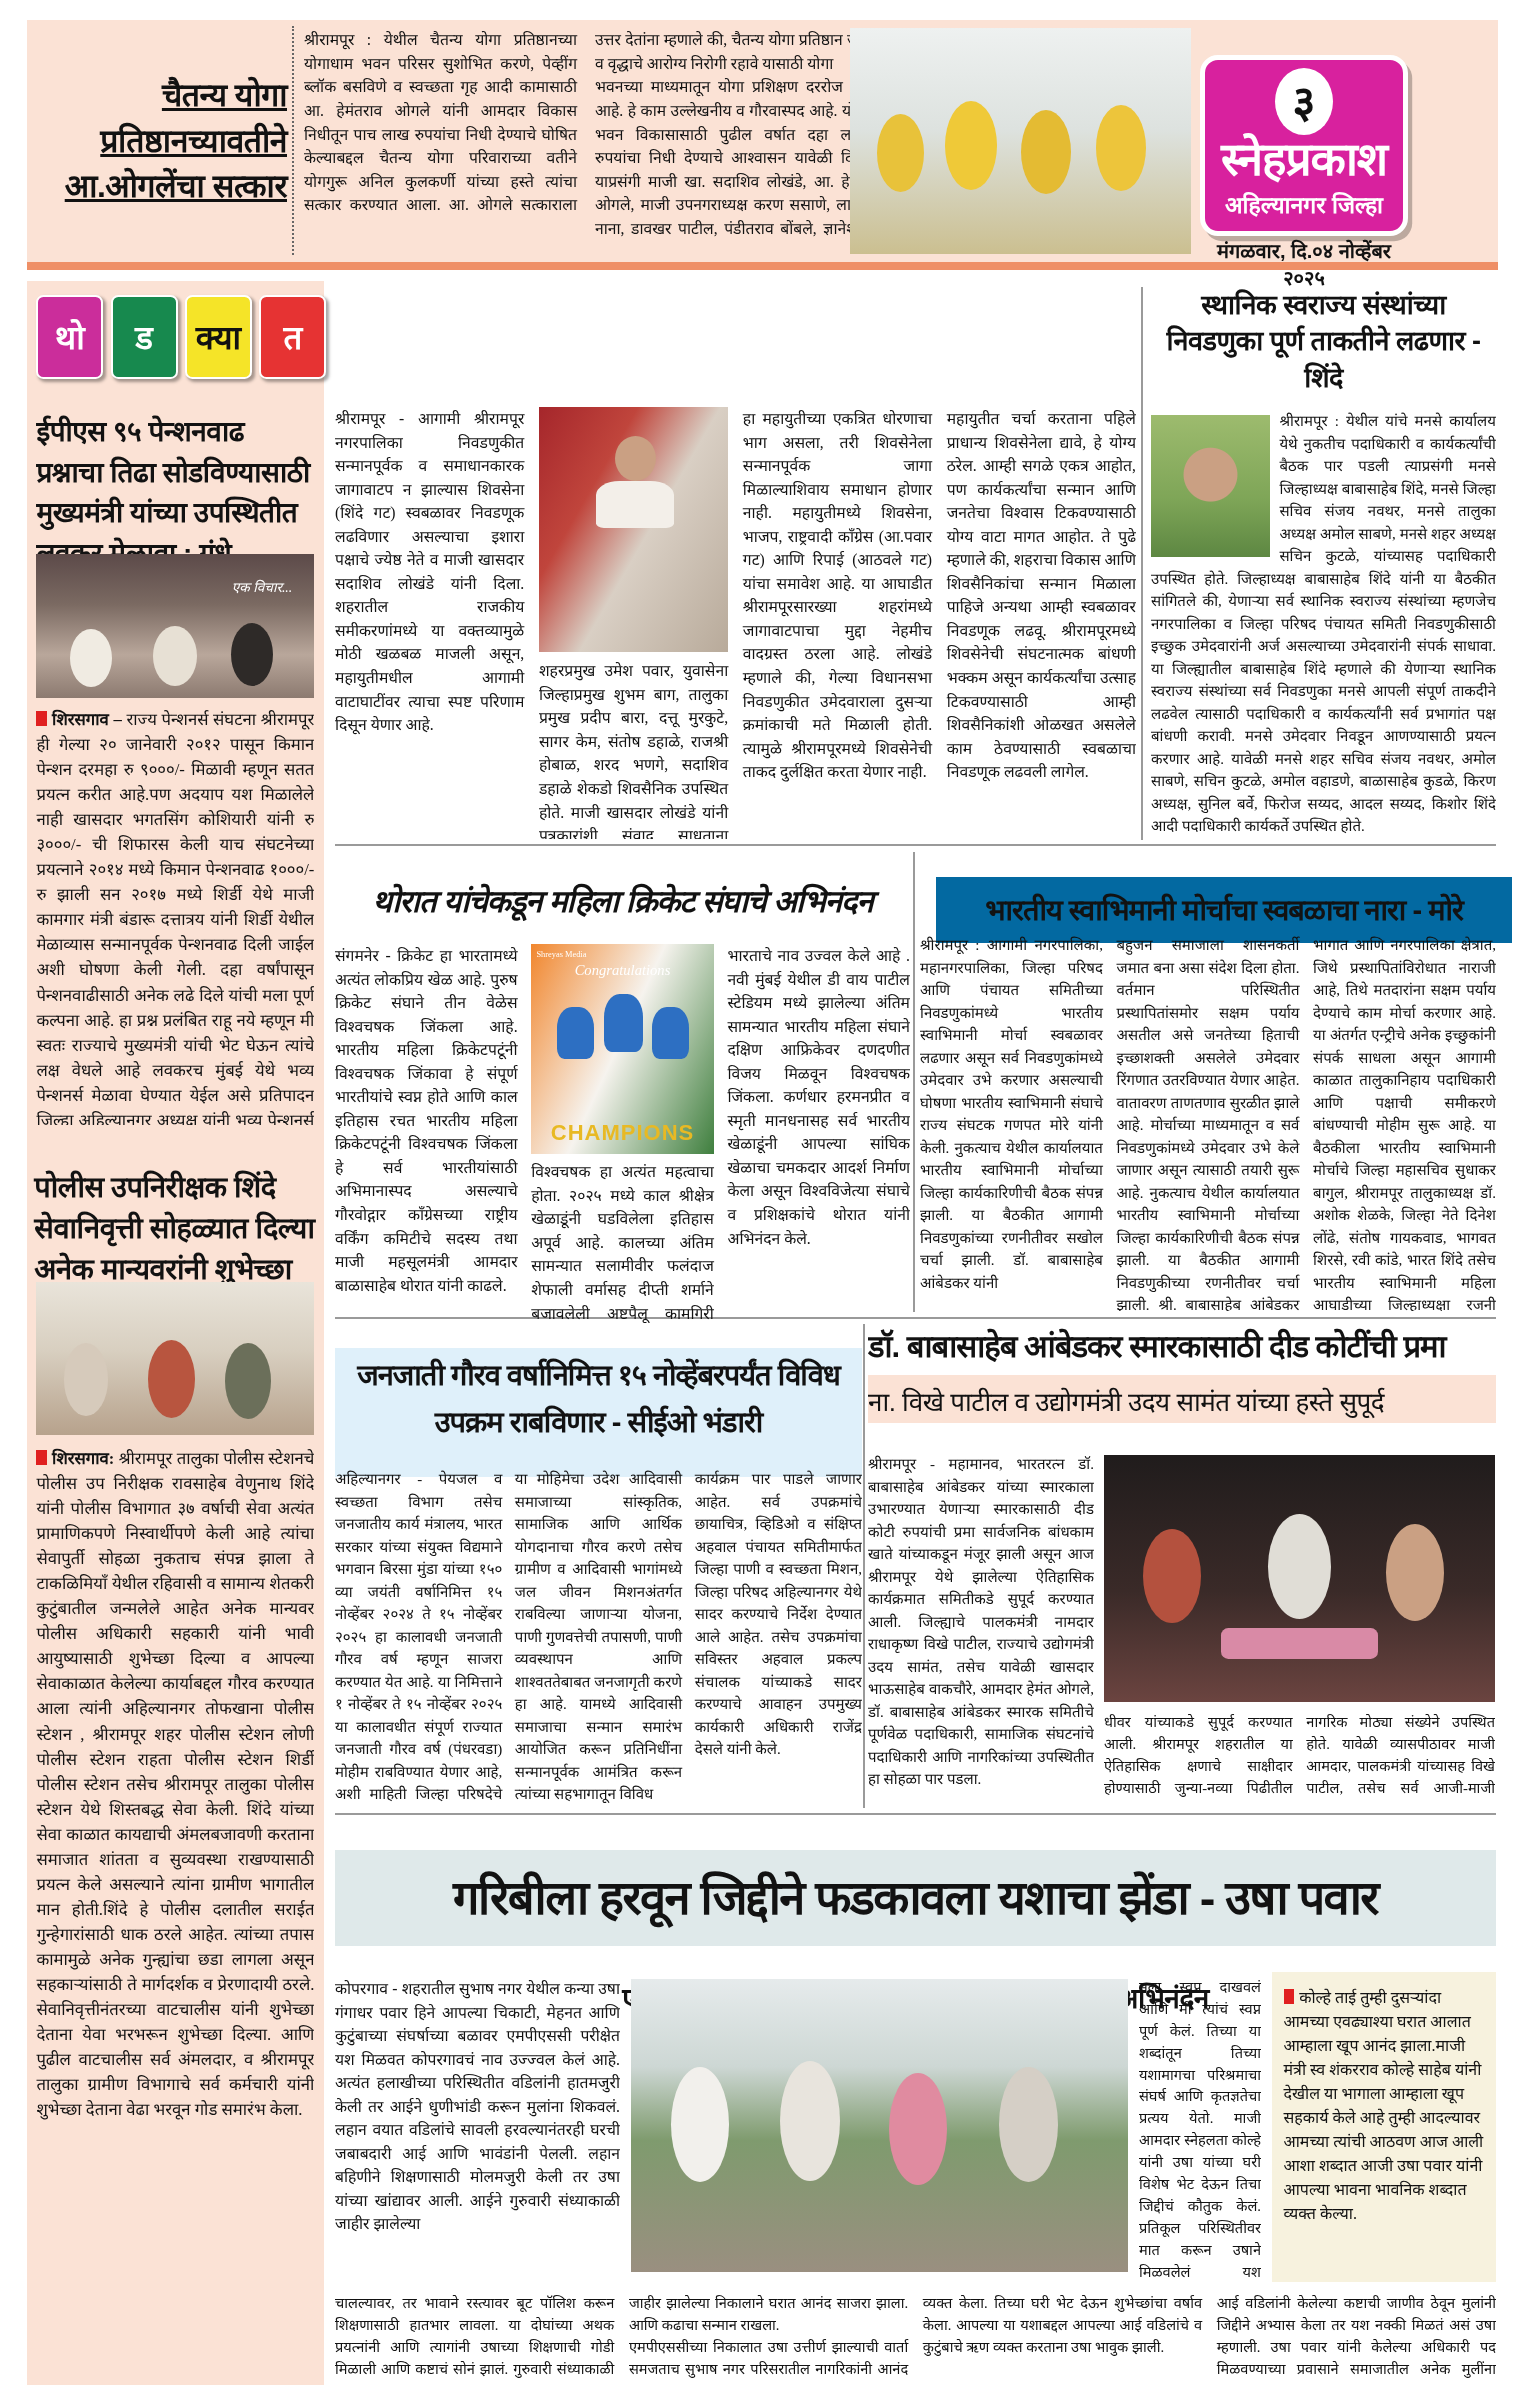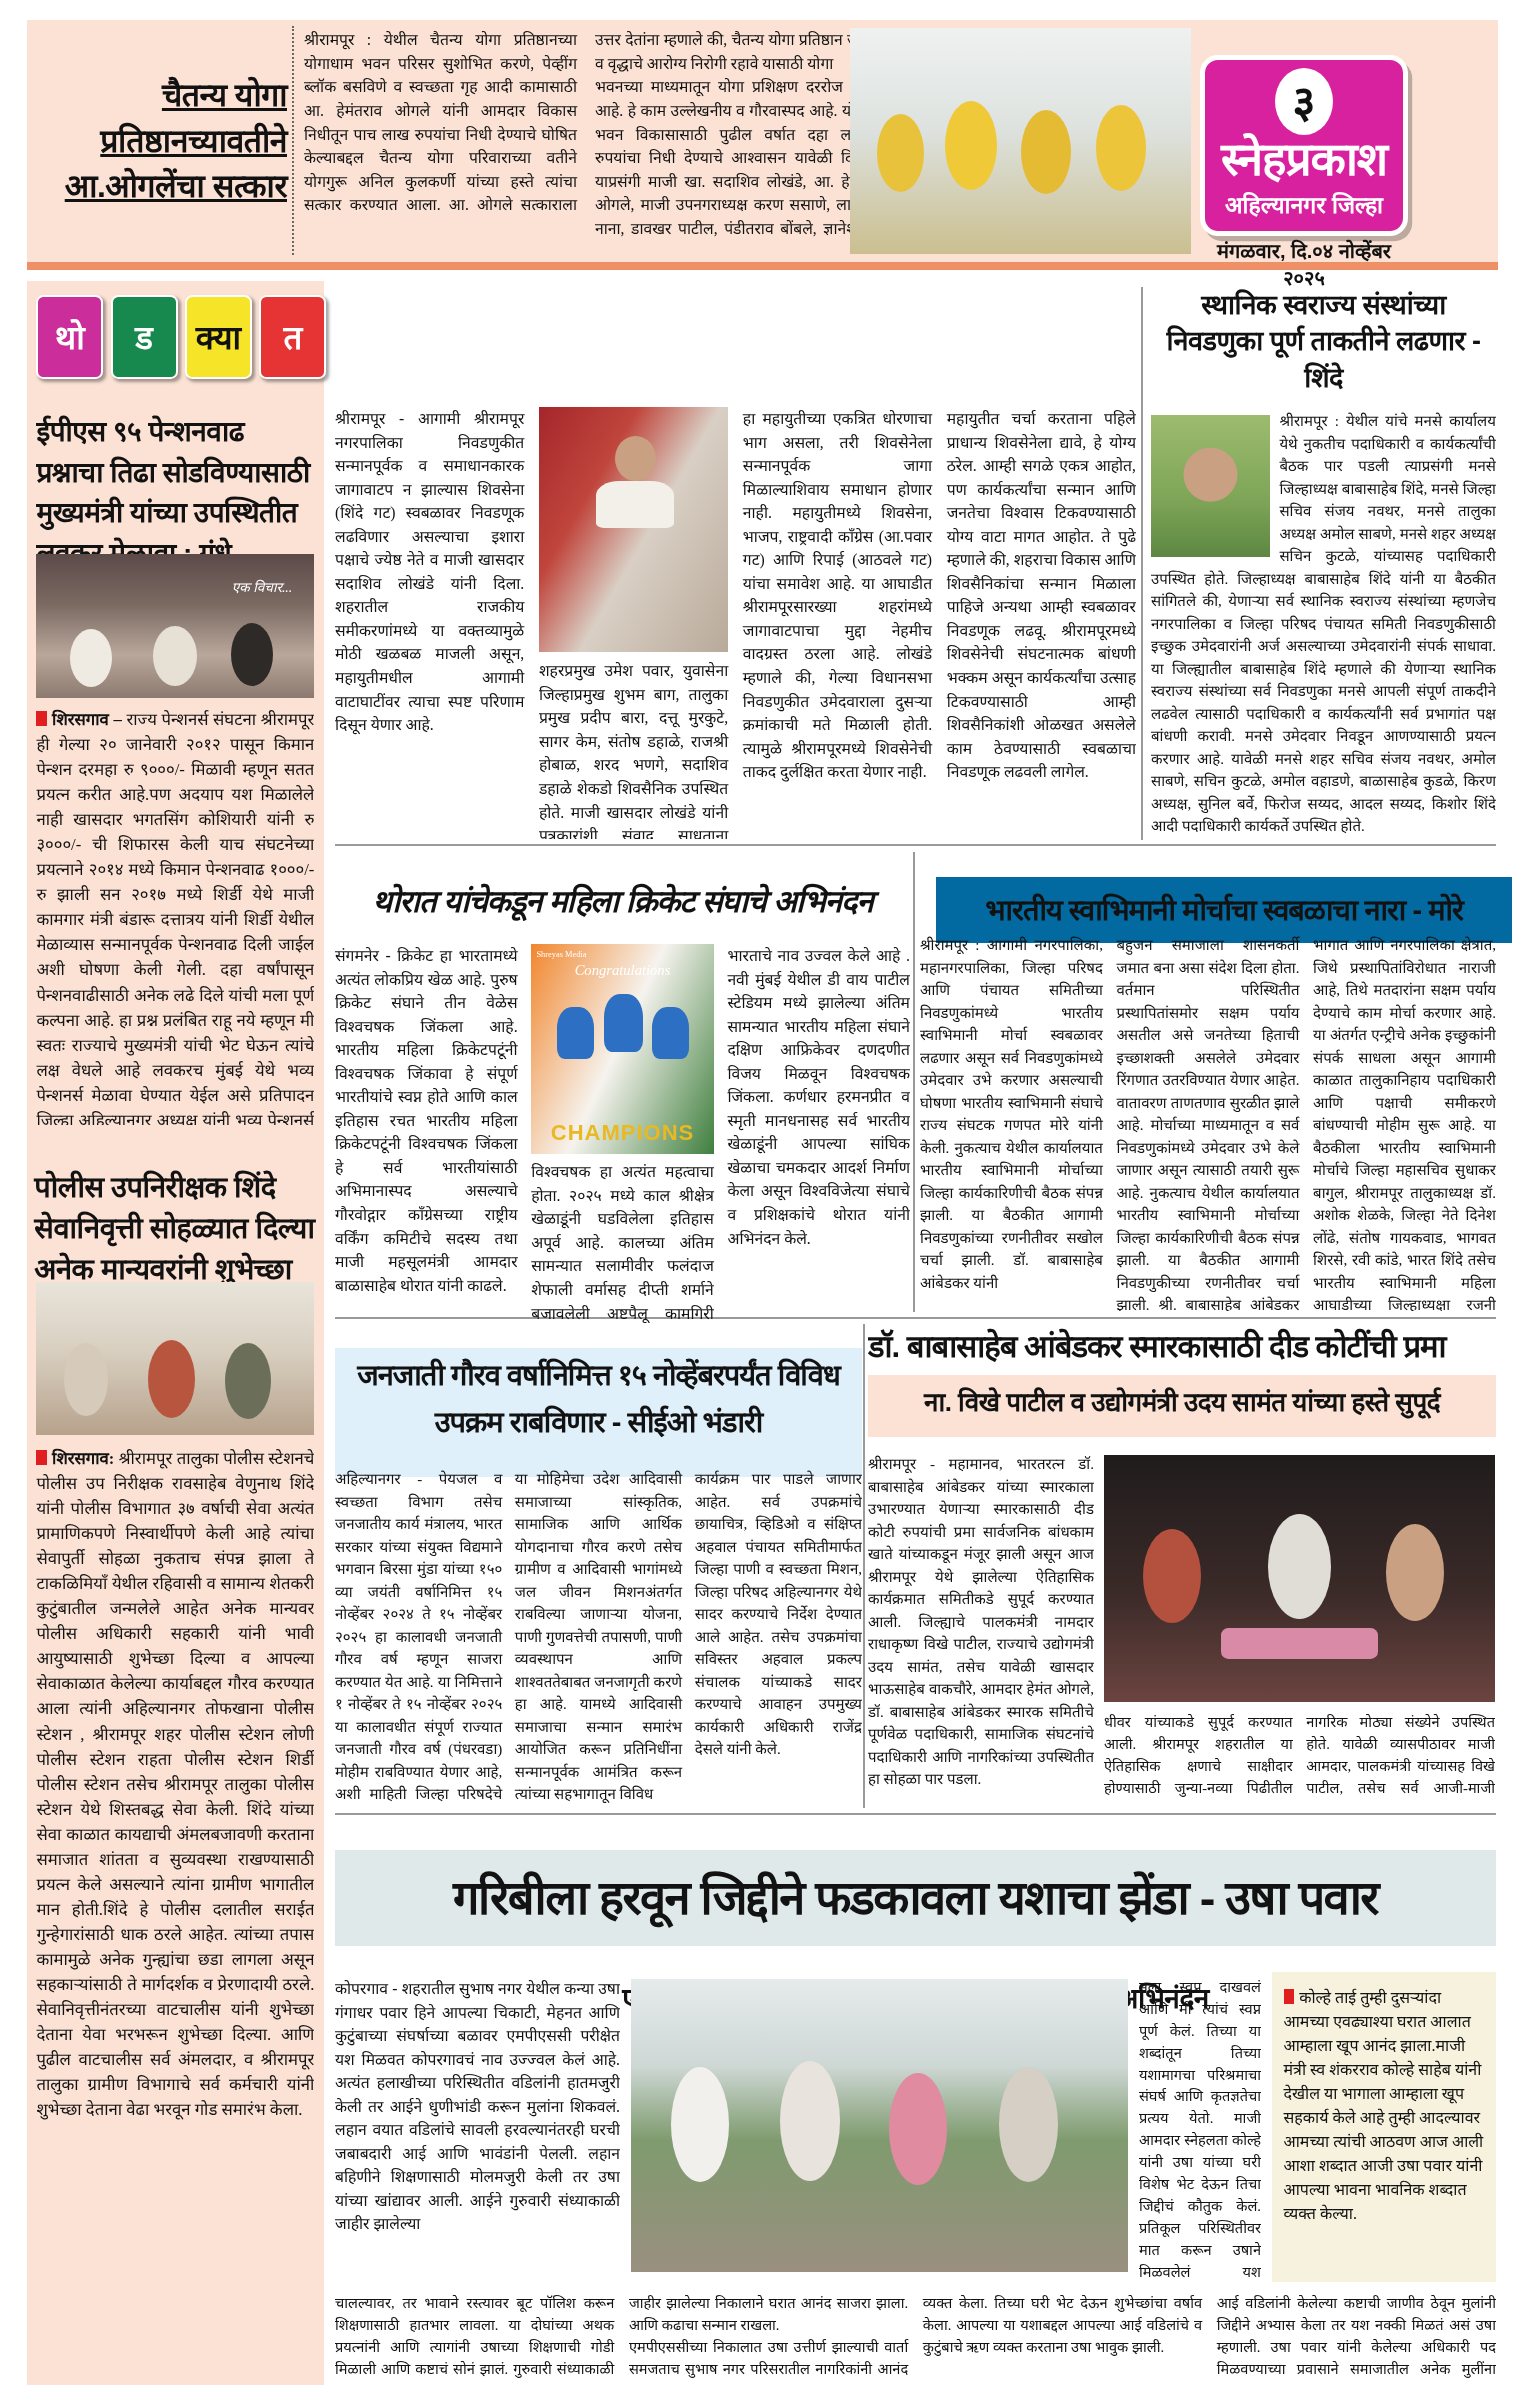--- a/index.html
+++ b/index.html
@@ -86,22 +86,22 @@
              grid-template-columns:repeat(3,1fr);gap:13.6px;font-size:15px;overflow:hidden;}
   
   .jan-band{left:335px;top:1324px;width:527px;height:129px;background:#dff0fa;
             font-size:29px;font-weight:bold;text-align:center;line-height:1.6;padding-top:4.2px;
             box-sizing:border-box;letter-spacing:-1px;}
   .jan-body{left:335px;top:1468px;width:527px;height:339px;display:grid;
             grid-template-columns:repeat(3,1fr);gap:12.6px;font-size:15px;overflow:hidden;}
   
   .amb{left:868px;top:1324px;width:628px;height:488px;overflow:hidden;}
   .amb-h{font-size:31px;font-weight:bold;white-space:nowrap;overflow:hidden;margin:0;letter-spacing:-1px;}
-  .amb-sub{margin-top:9.4px;height:62px;background:#fbe2d5;font-size:26px;font-weight:bold;
-           text-align:center;line-height:54px;white-space:nowrap;overflow:hidden;letter-spacing:-0.5px;}
+  .amb-sub{margin-top:9.4px;height:48px;background:#fbe2d5;font-size:26px;font-weight:normal;
+           text-align:left;line-height:54px;white-space:nowrap;overflow:hidden;letter-spacing:-0.5px;}
   .amb-col1{position:absolute;left:0;top:129px;width:226px;height:356px;font-size:15px;overflow:hidden;}
   .photo-amb{left:236px;top:131px;width:391px;height:247px;
       background:linear-gradient(180deg,#201c1c 0%,#3a2a28 55%,#6b4440 100%);}
   .amb-col2{position:absolute;left:236px;top:388px;width:391px;height:97px;column-count:2;
             column-gap:13.6px;font-size:14.6px;overflow:hidden;}
   
   .usha{left:335px;top:1819px;width:1161px;height:579px;overflow:hidden;}
   .usha-band{height:96px;background:#dfe9ea;font-size:47px;font-weight:bold;text-align:center;
              line-height:96px;white-space:nowrap;overflow:hidden;letter-spacing:-1.6px;}
   .usha-sub{margin-top:11.5px;font-size:28px;font-weight:bold;text-align:center;letter-spacing:-0.5px;}

